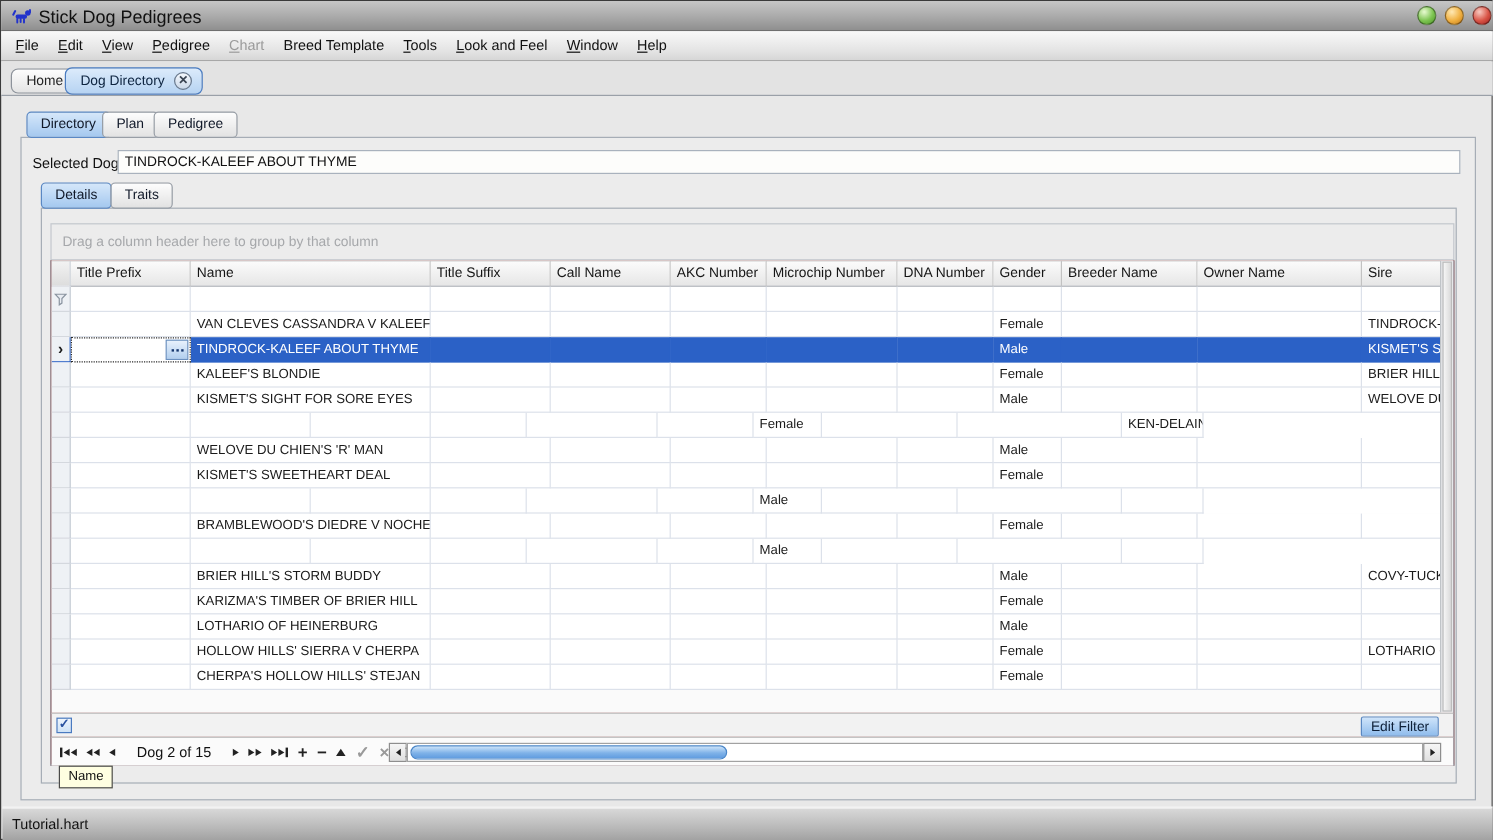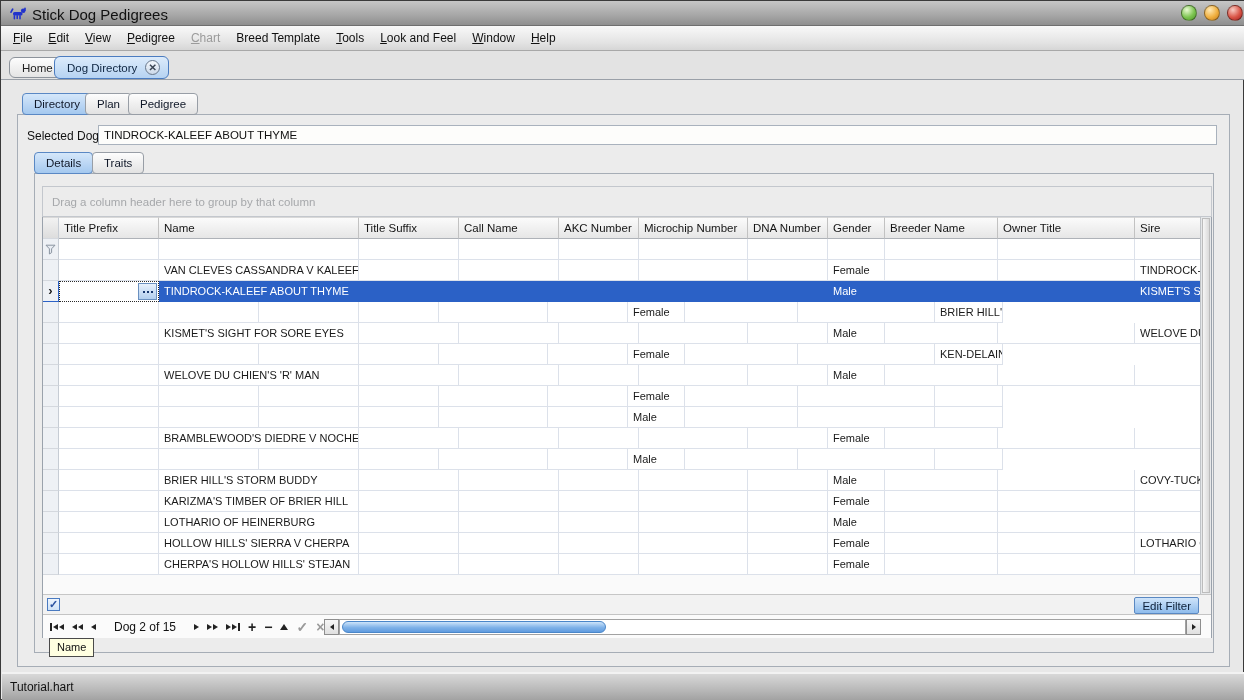--- a/index.html
+++ b/index.html
@@ -220,21 +220,21 @@
             <div class="hcell ind"></div>
             <div class="hcell" style="width: 100px;">Title Prefix</div>
             <div class="hcell" style="width: 200px;">Name</div>
             <div class="hcell" style="width: 100px;">Title Suffix</div>
             <div class="hcell" style="width: 100px;">Call Name</div>
             <div class="hcell" style="width: 80px;">AKC Number</div>
             <div class="hcell" style="width: 109px;">Microchip Number</div>
             <div class="hcell" style="width: 80px;">DNA Number</div>
             <div class="hcell" style="width: 57px;">Gender</div>
             <div class="hcell" style="width: 113px;">Breeder Name</div>
-            <div class="hcell" style="width: 137px;">Owner Title</div>
+            <div class="hcell" style="width: 137px;">Owner Name</div>
             <div class="hcell" style="width: 68px;">Sire</div>
           </div>
           <div class="g-row">
             <div class="cell ind">
               <svg class="funnel-svg" width="11" height="11" viewBox="0 0 11 11">
                 <path d="M1 1.2 H10 L6.6 4.8 V8.6 L4.4 10 V4.8 Z" fill="#e8ecf2" stroke="#8a94a0" stroke-width="1"></path>
               </svg>
             </div>
             <div class="cell" style="width: 100px;"></div>
             <div class="cell" style="width: 200px;"></div>
@@ -280,20 +280,21 @@
             <div class="cell" style="width: 109px;"></div>
             <div class="cell" style="width: 80px;"></div>
             <div class="cell" style="width: 57px;">Male</div>
             <div class="cell" style="width: 113px;"></div>
             <div class="cell" style="width: 137px;"></div>
             <div class="cell" style="width: 68px;">KISMET'S SIG</div>
           </div>
           <div class="g-row">
             <div class="cell ind"></div>
             <div class="cell" style="width: 100px;"></div>
+            <div class="cell" style="width: 200px;">KALEEF'S BLONDIE</div>
             <div class="cell" style="width: 100px;"></div>
             <div class="cell" style="width: 100px;"></div>
             <div class="cell" style="width: 80px;"></div>
             <div class="cell" style="width: 109px;"></div>
             <div class="cell" style="width: 80px;"></div>
             <div class="cell" style="width: 57px;">Female</div>
             <div class="cell" style="width: 113px;"></div>
             <div class="cell" style="width: 137px;"></div>
             <div class="cell" style="width: 68px;">BRIER HILL'S</div>
           </div>
@@ -334,20 +335,21 @@
             <div class="cell" style="width: 109px;"></div>
             <div class="cell" style="width: 80px;"></div>
             <div class="cell" style="width: 57px;">Male</div>
             <div class="cell" style="width: 113px;"></div>
             <div class="cell" style="width: 137px;"></div>
             <div class="cell" style="width: 68px;"></div>
           </div>
           <div class="g-row">
             <div class="cell ind"></div>
             <div class="cell" style="width: 100px;"></div>
+            <div class="cell" style="width: 200px;">KISMET'S SWEETHEART DEAL</div>
             <div class="cell" style="width: 100px;"></div>
             <div class="cell" style="width: 100px;"></div>
             <div class="cell" style="width: 80px;"></div>
             <div class="cell" style="width: 109px;"></div>
             <div class="cell" style="width: 80px;"></div>
             <div class="cell" style="width: 57px;">Female</div>
             <div class="cell" style="width: 113px;"></div>
             <div class="cell" style="width: 137px;"></div>
             <div class="cell" style="width: 68px;"></div>
           </div>

